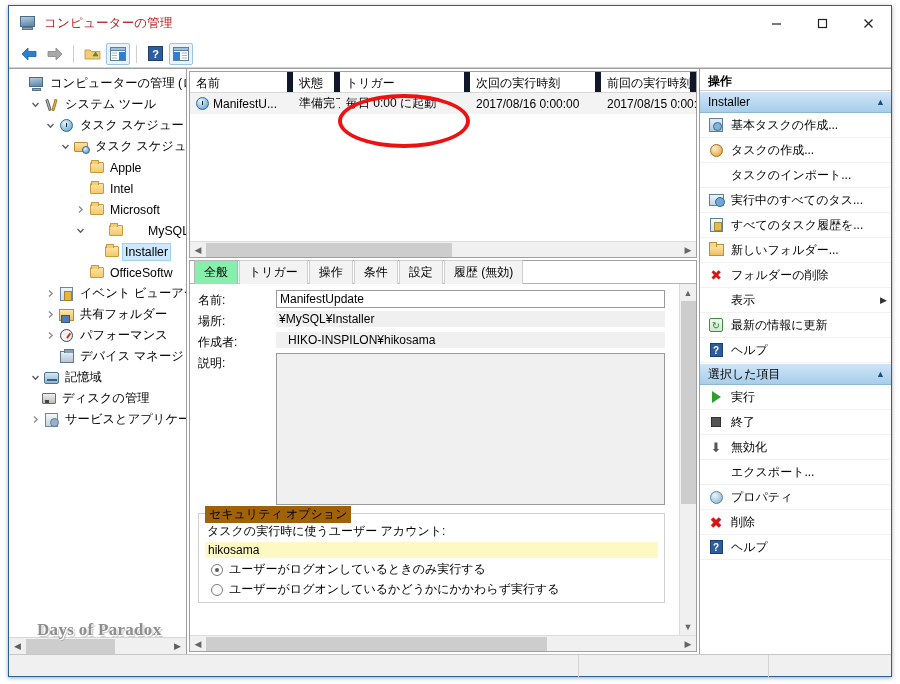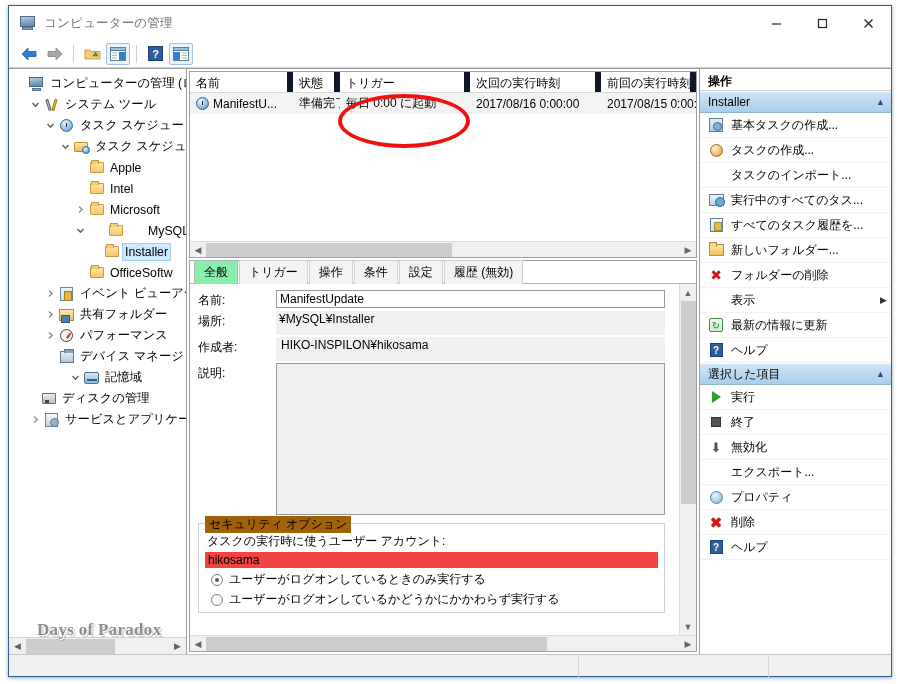--- a/index.html
+++ b/index.html
@@ -39,21 +39,21 @@
     position: absolute; left: 1px; top: 2px;
     width: 15px; height: 11px;
     background: linear-gradient(170deg,#b9ccdd 0%, #7d9fbe 60%, #5d84a8 100%);
     border: 1px solid #4a6a86;
   }
   .title-icon .base {
     position: absolute; left: 3px; top: 13px;
     width: 11px; height: 3px; background: #8fa3b5; border: 1px solid #5d7389;
   }
   .title-text {
-    font-size: 12.5px; color: #737373;
+    font-size: 12.5px; color: #b91c1c;
     letter-spacing: 0.2px;
   }
   .win-controls {
     position: absolute; right: 0; top: 0;
     height: 34px; display: flex;
   }
   .win-btn {
     width: 46px; height: 34px;
     display: flex; align-items: center; justify-content: center;
     font-size: 13px; color: #222; background: transparent;
@@ -335,41 +335,41 @@
   .field-label { width: 78px; flex: 0 0 78px; font-size: 12px; padding-top: 2px; }
   .field-input {
     flex: 1 1 auto; margin-right: 14px;
     height: 18px; background: #ffffff;
     border: 1px solid #9a9a9a;
     font-size: 12px; padding: 1px 3px;
     font-family: "Liberation Sans", sans-serif;
   }
   .field-ro {
     flex: 1 1 auto; margin-right: 14px;
-    height: 24px; background: #f0f0f0;
+    height: 16px; background: #f0f0f0;
     font-size: 12px; padding: 1px 3px; line-height: 15px;
   }
-  .field-ro.indent { padding-left: 5px; }
+  .field-ro.indent { padding-left: 12px; }
   .field-area {
     flex: 1 1 auto; margin-right: 14px;
     height: 152px; background: #f0f0f0;
     border: 1px solid #9a9a9a;
   }
   .sec-group {
     margin: 8px 14px 0 8px;
     border: 1px solid #d0d0d0;
     padding: 0 6px 4px 6px;
     position: relative;
   }
   .sec-legend {
     position: absolute; top: -8px; left: 6px;
     background: #a16207; padding: 0 4px; font-size: 12px;
   }
   .sec-line { font-size: 12px; margin: 9px 0 2px 2px; }
-  .sec-user { font-size: 12px; background: #ef4444; padding: 1px 3px; margin-bottom: 3px; }
+  .sec-user { font-size: 12px; background: #fef9c3; padding: 1px 3px; margin-bottom: 3px; }
   .radio-row { display: flex; align-items: center; gap: 6px; margin: 3px 0 0 6px; font-size: 12px; }
   .radio {
     width: 12px; height: 12px; flex: 0 0 12px; border-radius: 50%;
     border: 1px solid #7b7b7b; background: #fff; position: relative;
   }
   .radio.checked:after {
     content:''; position:absolute; left:3px; top:3px; width:4px;height:4px;border-radius:50%;
     background:#5a5a5a;
   }
   .v-scroll {
@@ -686,21 +686,21 @@
             </div>
             <div class="tlabel">パフォーマンス</div>
           </div>
           <div class="tree-row" style="padding-left: 34px;">
             <div class="twist"></div>
             <div class="ticon">
               <span class="ic-device"></span>
             </div>
             <div class="tlabel">デバイス マネージ</div>
           </div>
-          <div class="tree-row" style="padding-left: 19px; justify-content: center;">
+          <div class="tree-row" style="padding-left: 19px;">
             <div class="twist">
               <svg width="9" height="9" viewBox="0 0 9 9">
                 <path d="M1.5 3 L4.5 6.2 L7.5 3" fill="none" stroke="#5a5a5a" stroke-width="1.3"></path>
               </svg>
             </div>
             <div class="ticon">
               <span class="ic-storage"></span>
             </div>
             <div class="tlabel">記憶域</div>
           </div>

